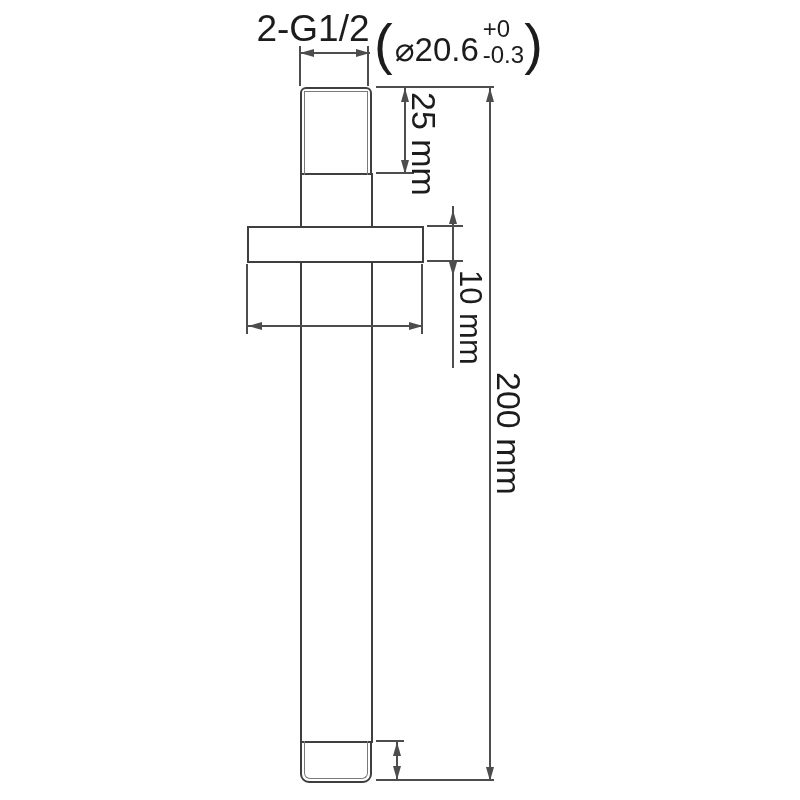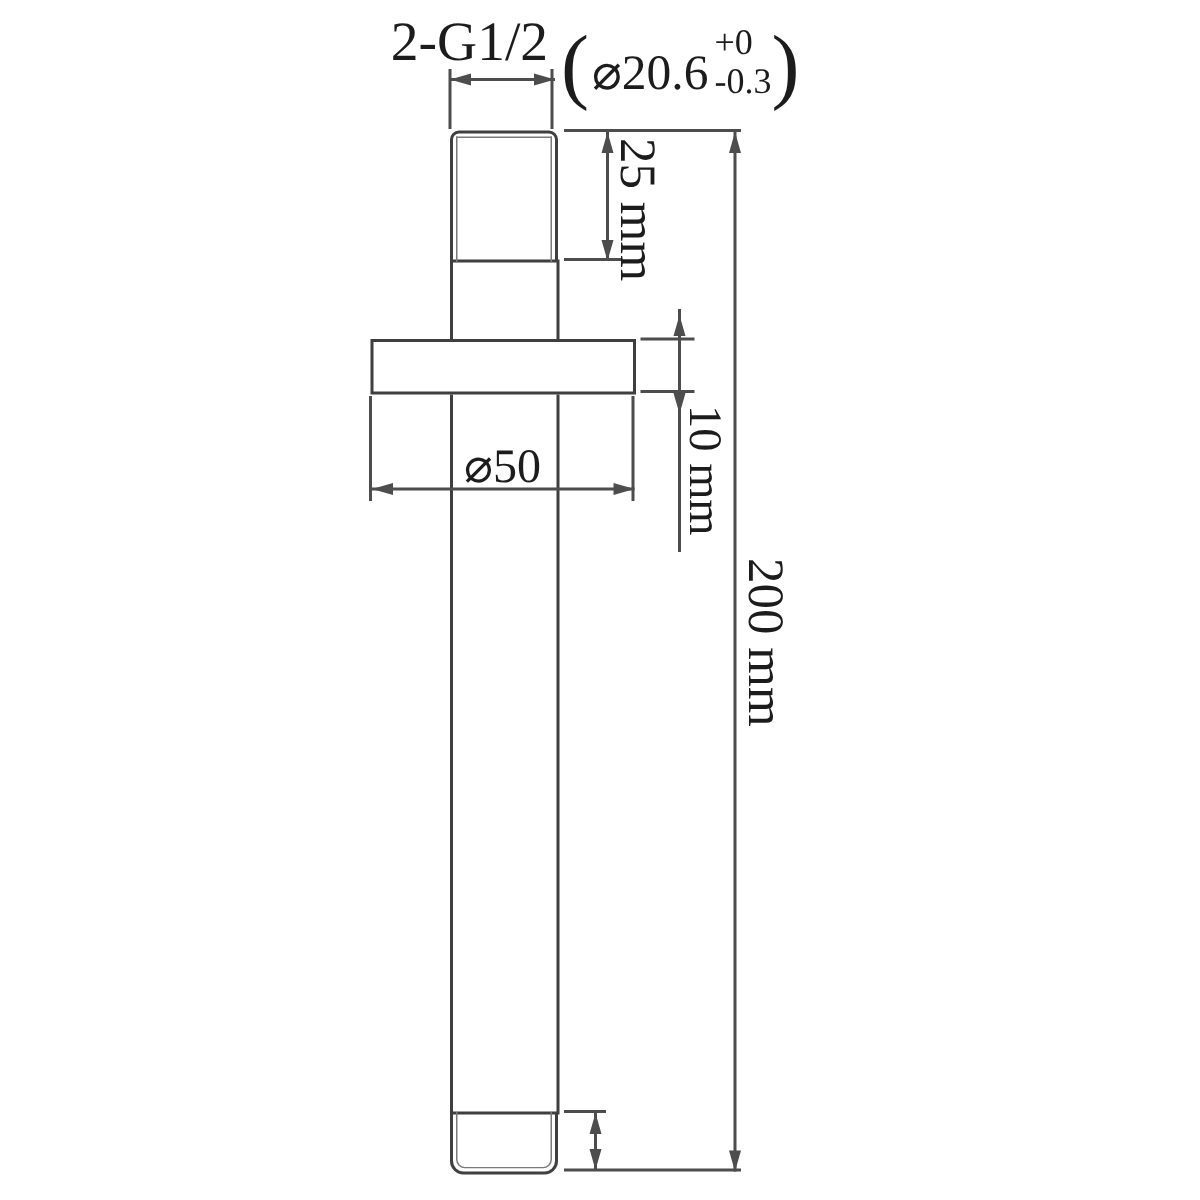--- a/index.html
+++ b/index.html
@@ -1,18 +1,18 @@
 <!DOCTYPE html>
 <html><head>
 <meta charset="utf-8">
 <style>
   html,body{margin:0;padding:0;background:#ffffff;}
   #canvas{
     position:relative;width:800px;height:800px;background:#ffffff;overflow:hidden;
-    font-family:Liberation Serif, serif;
+    font-family:Liberation Sans, sans-serif;
   }
   
   .part{position:absolute;box-sizing:border-box;background:#ffffff;border:2px solid #3f3f3f;}
   .part-inner{position:absolute;box-sizing:border-box;background:transparent;}
   
   .line{position:absolute;background:#4d4d4d;}
   
   .arr{position:absolute;width:0;height:0;}
   .arr.up{border-left:4px solid transparent;border-right:4px solid transparent;border-bottom:14px solid #4d4d4d;}
   .arr.down{border-left:4px solid transparent;border-right:4px solid transparent;border-top:14px solid #4d4d4d;}
@@ -71,21 +71,20 @@
   <div class="line" style="left:452px;top:206px;width:2px;height:162px;"></div>
   <div class="arr up" style="left:449px;top:210px;"></div>
   <div class="arr down" style="left:449px;top:262px;"></div>
   <div class="txt vtext" style="left:486px;top:270px;font-size:31px;">10 mm</div>
 
   <div class="line" style="left:246px;top:264px;width:2px;height:70px;"></div>
   <div class="line" style="left:421px;top:264px;width:2px;height:70px;"></div>
   <div class="line" style="left:248px;top:325px;width:175px;height:2px;"></div>
   <div class="arr left" style="left:248px;top:322px;"></div>
   <div class="arr right" style="left:409px;top:322px;"></div>
-  <div class="txt" style="left:270px;top:294px;width:130px;text-align:center;font-size:32px;">⌀50</div>
 
   <div class="line" style="left:376px;top:779px;width:118px;height:2px;"></div>
   <div class="line" style="left:489px;top:88px;width:2px;height:693px;"></div>
   <div class="arr up" style="left:486px;top:88px;"></div>
   <div class="arr down" style="left:486px;top:767px;"></div>
   <div class="txt vtext" style="left:526px;top:372px;font-size:34px;">200 mm</div>
 
   <div class="line" style="left:376px;top:740px;width:28px;height:2px;"></div>
   <div class="line" style="left:396px;top:742px;width:2px;height:38px;"></div>
   <div class="arr up" style="left:393px;top:742px;"></div>

